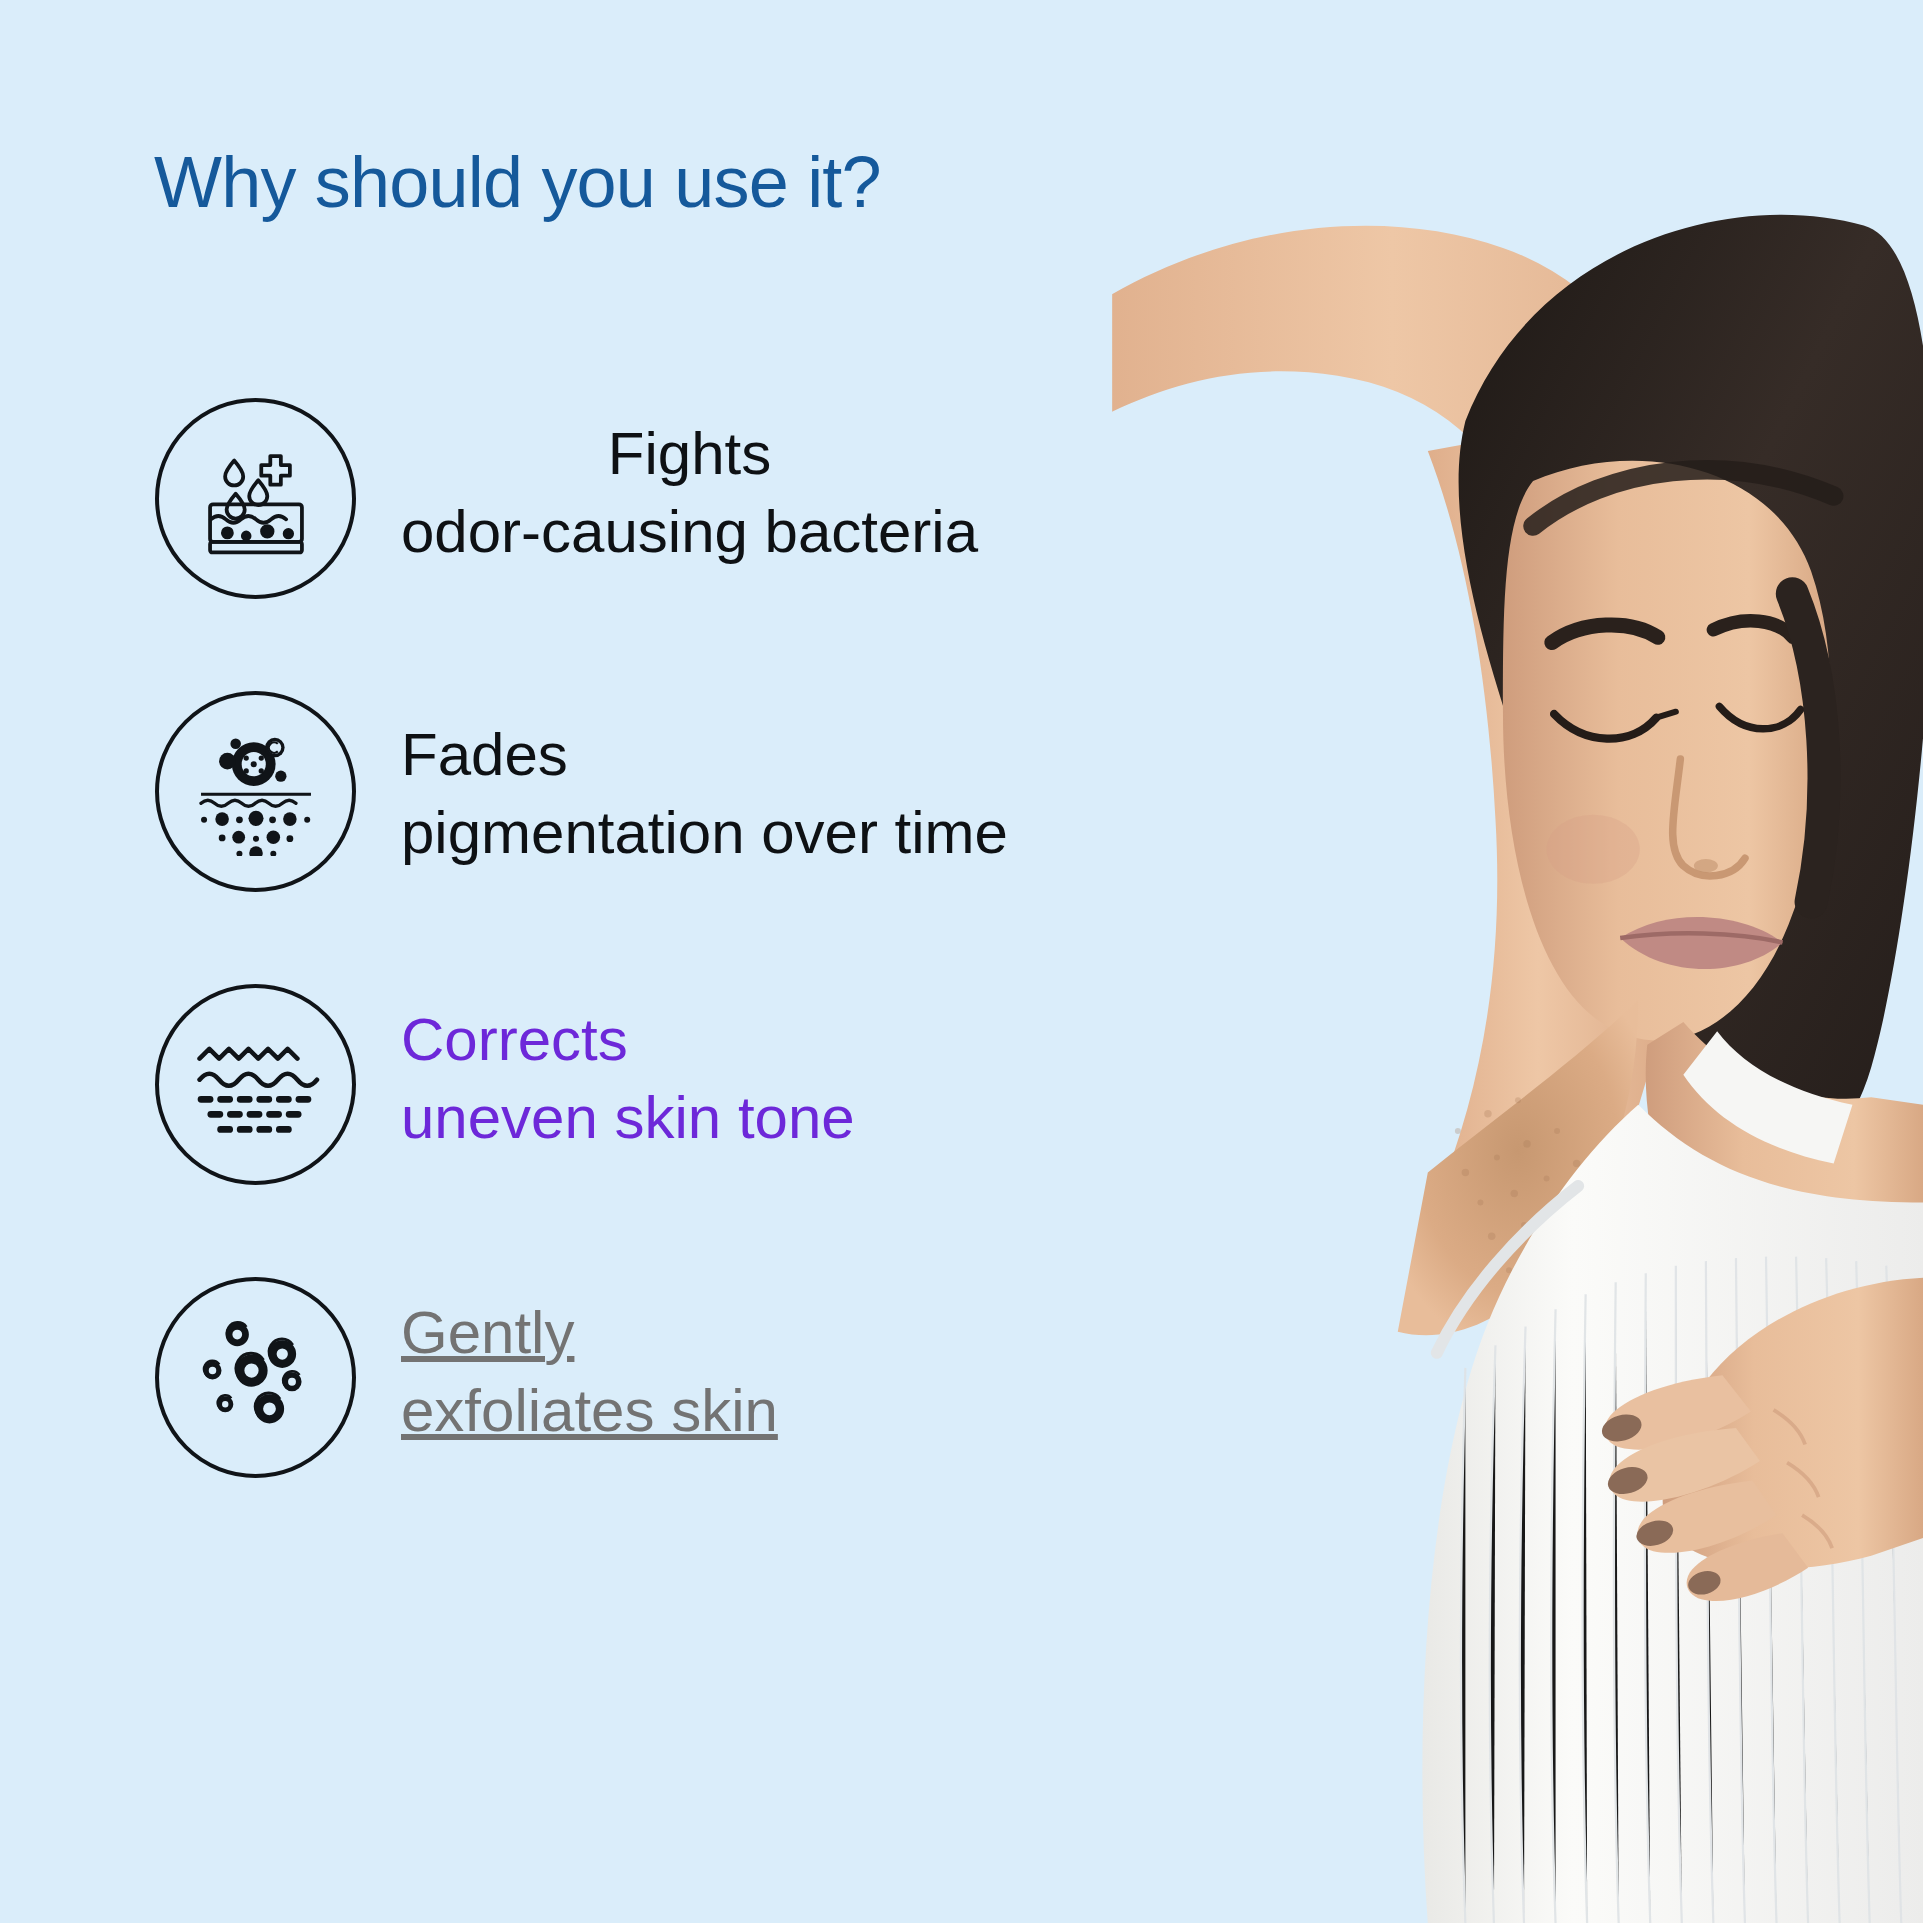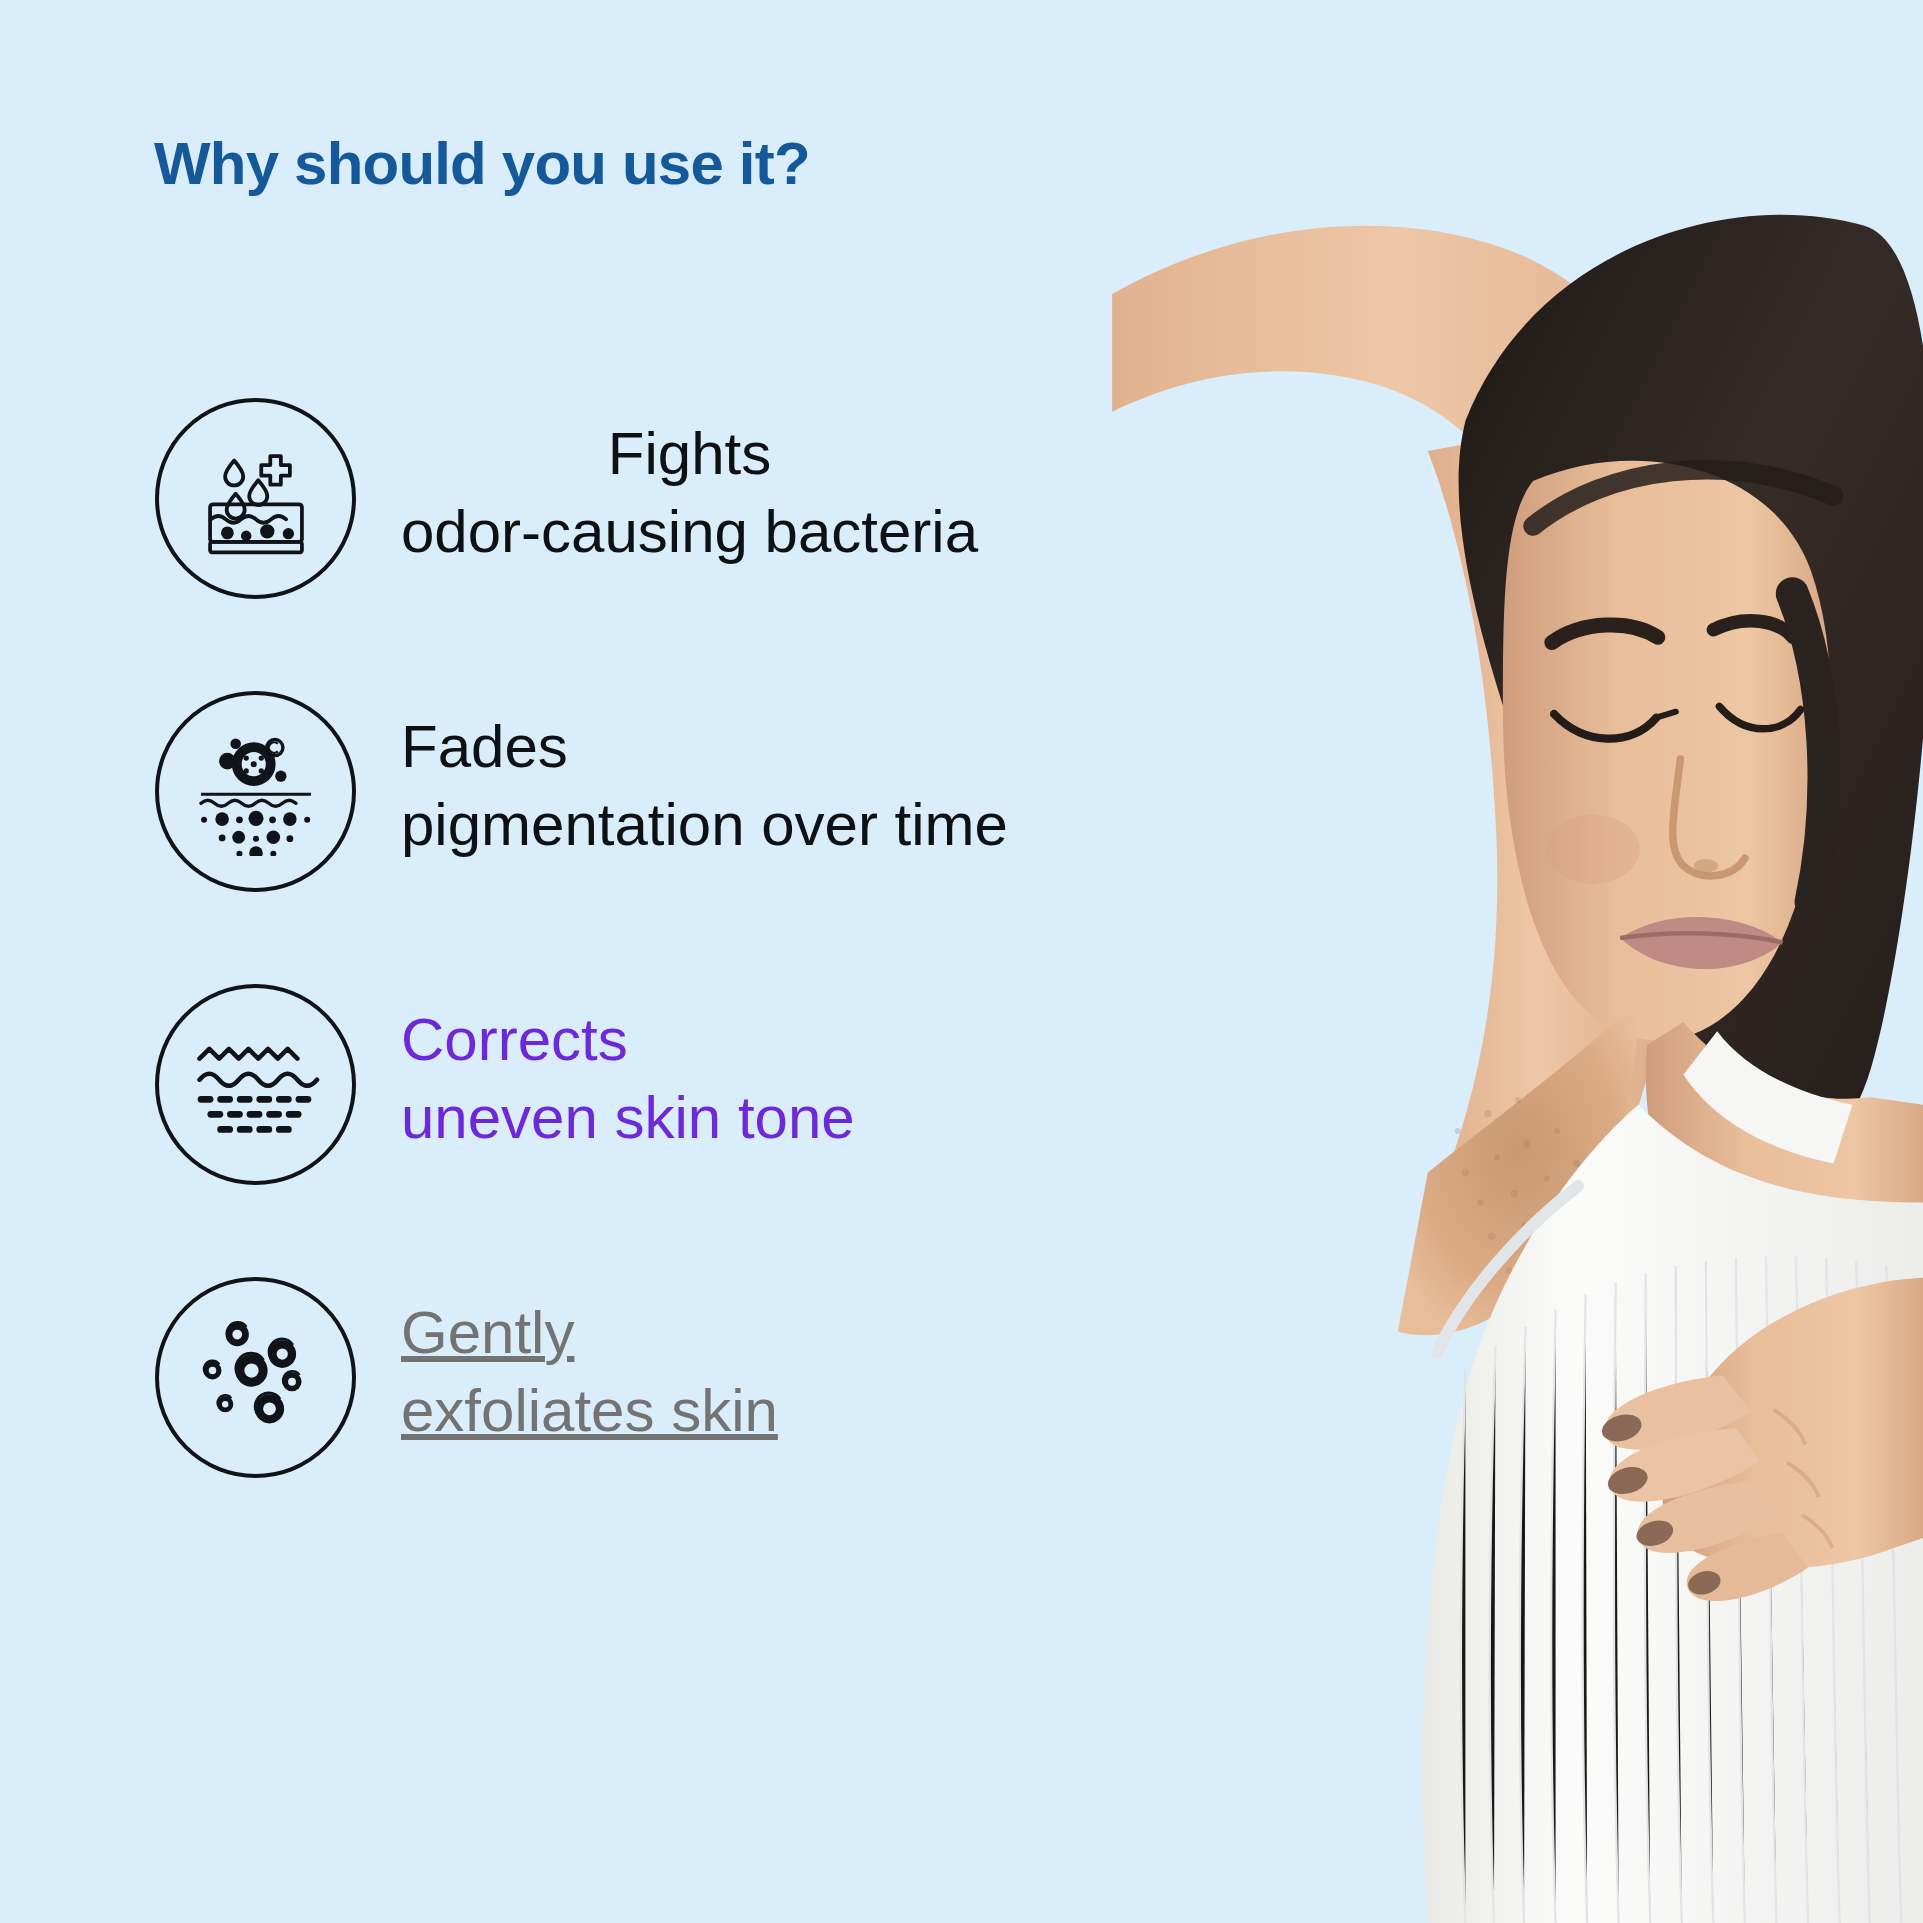--- a/index.html
+++ b/index.html
@@ -13,23 +13,23 @@
     height: 1924px;
     background: #daedfa;
     overflow: hidden;
     font-family: "Liberation Sans", sans-serif;
   }
 
   
   #heading {
     position: absolute;
     left: 154px;
-    top: 132px;
-    font-size: 60px;
-    font-weight: bold;
+    top: 145px;
+    font-size: 72px;
+    font-weight: normal;
     letter-spacing: -0.8px;
     color: #15599b;
     line-height: 1.05;
     white-space: nowrap;
   }
 
   
   #benefits {
     position: absolute;
     left: 155px;
@@ -150,21 +150,21 @@
           <circle cx="40" cy="146" r="4.5"></circle>
           <circle cx="62" cy="145" r="8.5"></circle>
           <circle cx="85" cy="147" r="4"></circle>
           <circle cx="108" cy="145" r="9"></circle>
           <circle cx="130" cy="147" r="4.5"></circle>
           <circle cx="63" cy="167" r="4"></circle>
           <circle cx="85" cy="166" r="9"></circle>
           <circle cx="108" cy="167" r="4"></circle>
         </svg>
       </div>
-      <div class="benefit-text" style="color: rgb(14, 17, 20);">
+      <div class="benefit-text" style="color: rgb(14, 17, 20); margin-top: 8px;">
         <span class="l1">Fades</span>
         <span class="l2">pigmentation over time</span>
       </div>
     </div>
 
     <div class="benefit-row">
       <div class="icon-circle">
         <svg width="128" height="98" viewBox="0 0 170 130" fill="none" stroke="#101418" stroke-width="6" stroke-linecap="round" stroke-linejoin="round">
 
           <path d="M10 30 l13 -13 l13 13 l13 -13 l13 13 l13 -13 l13 13 l13 -13 l13 13 l13 -13 l13 13"></path>

